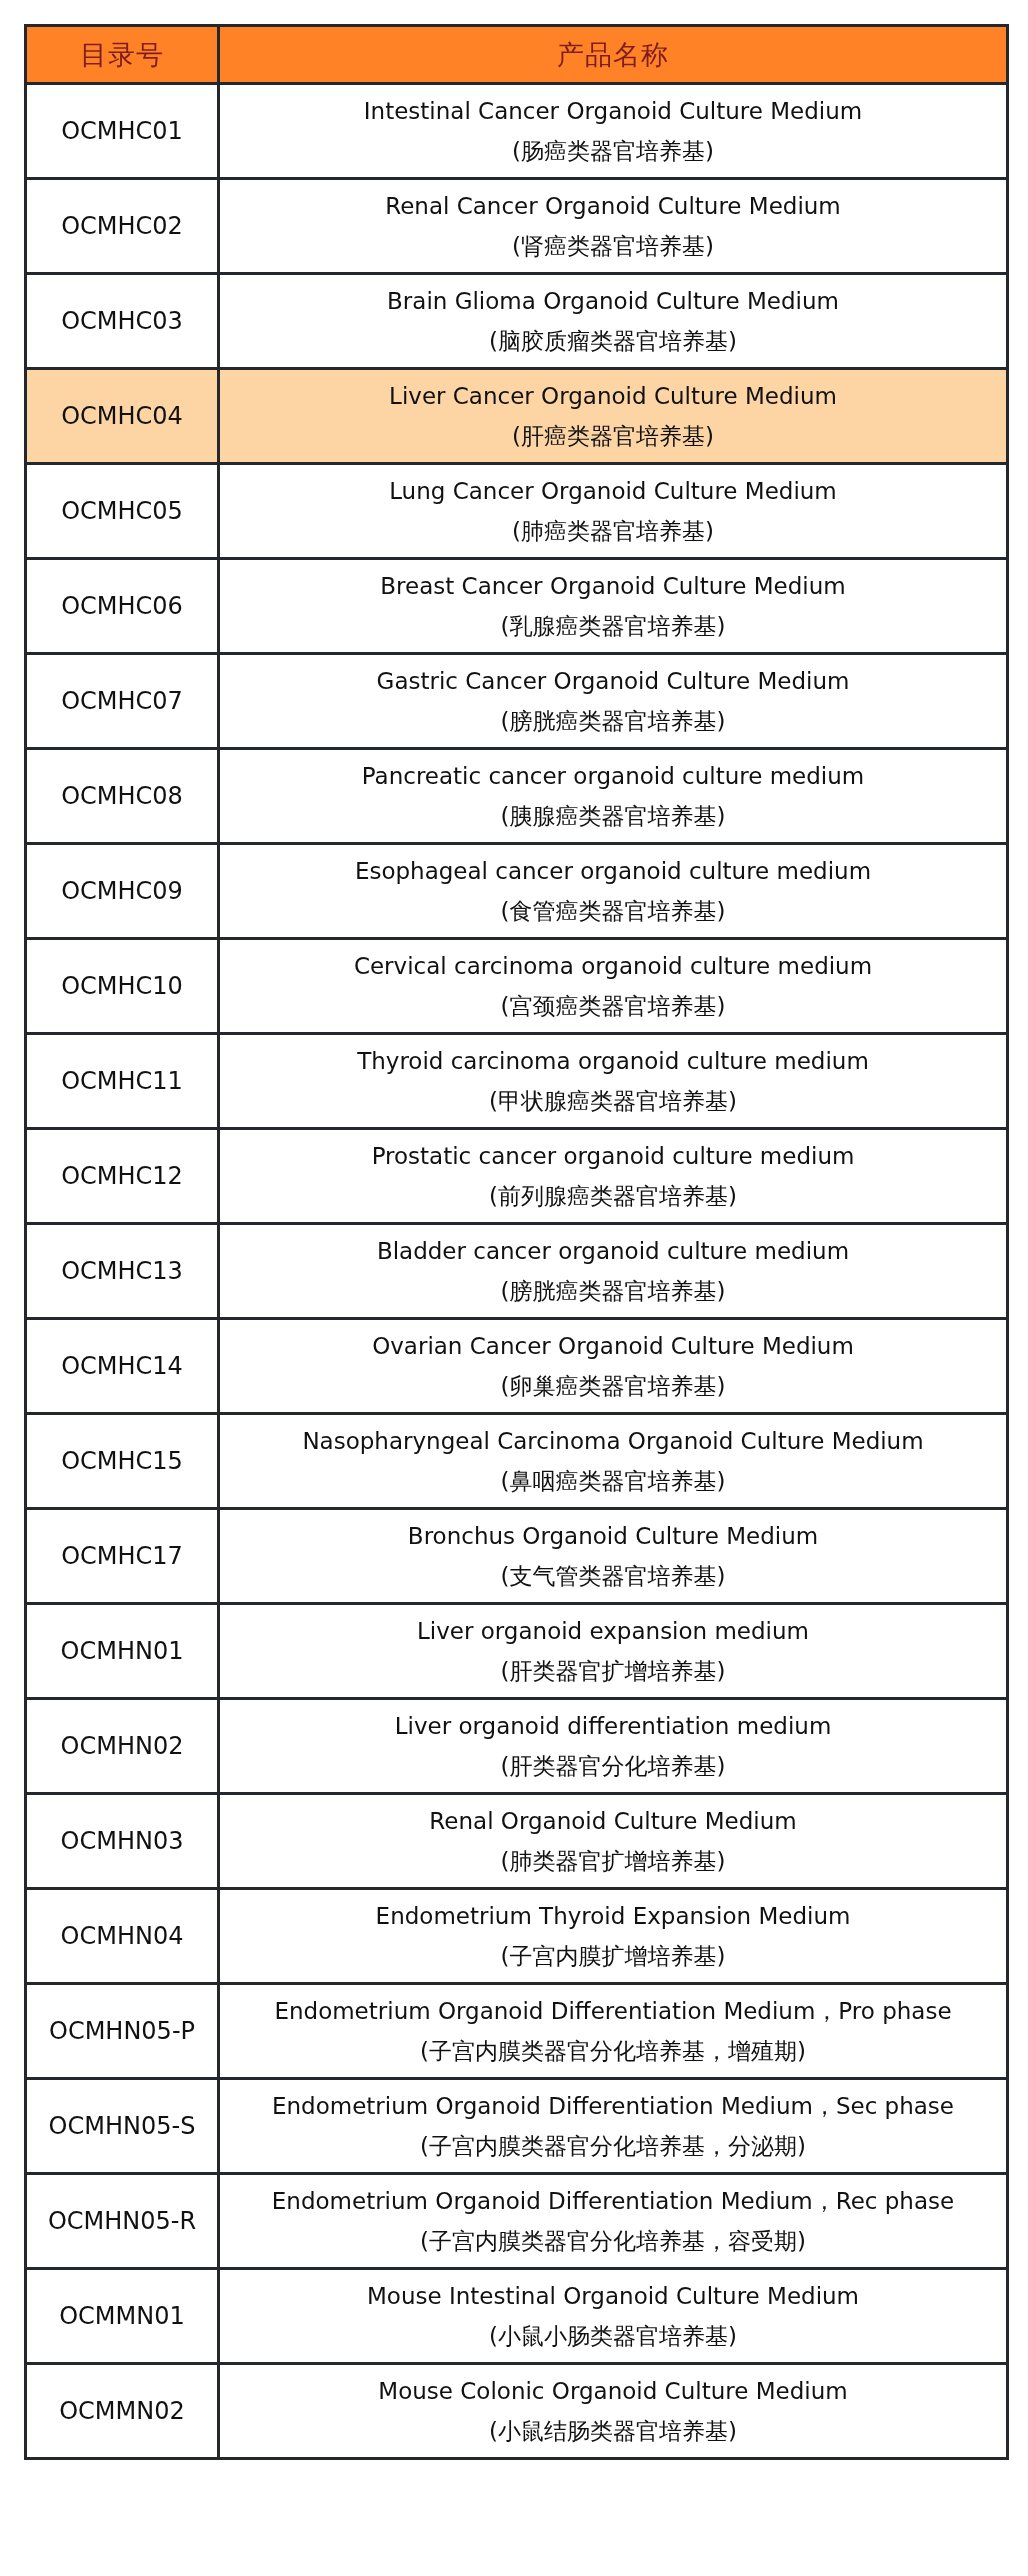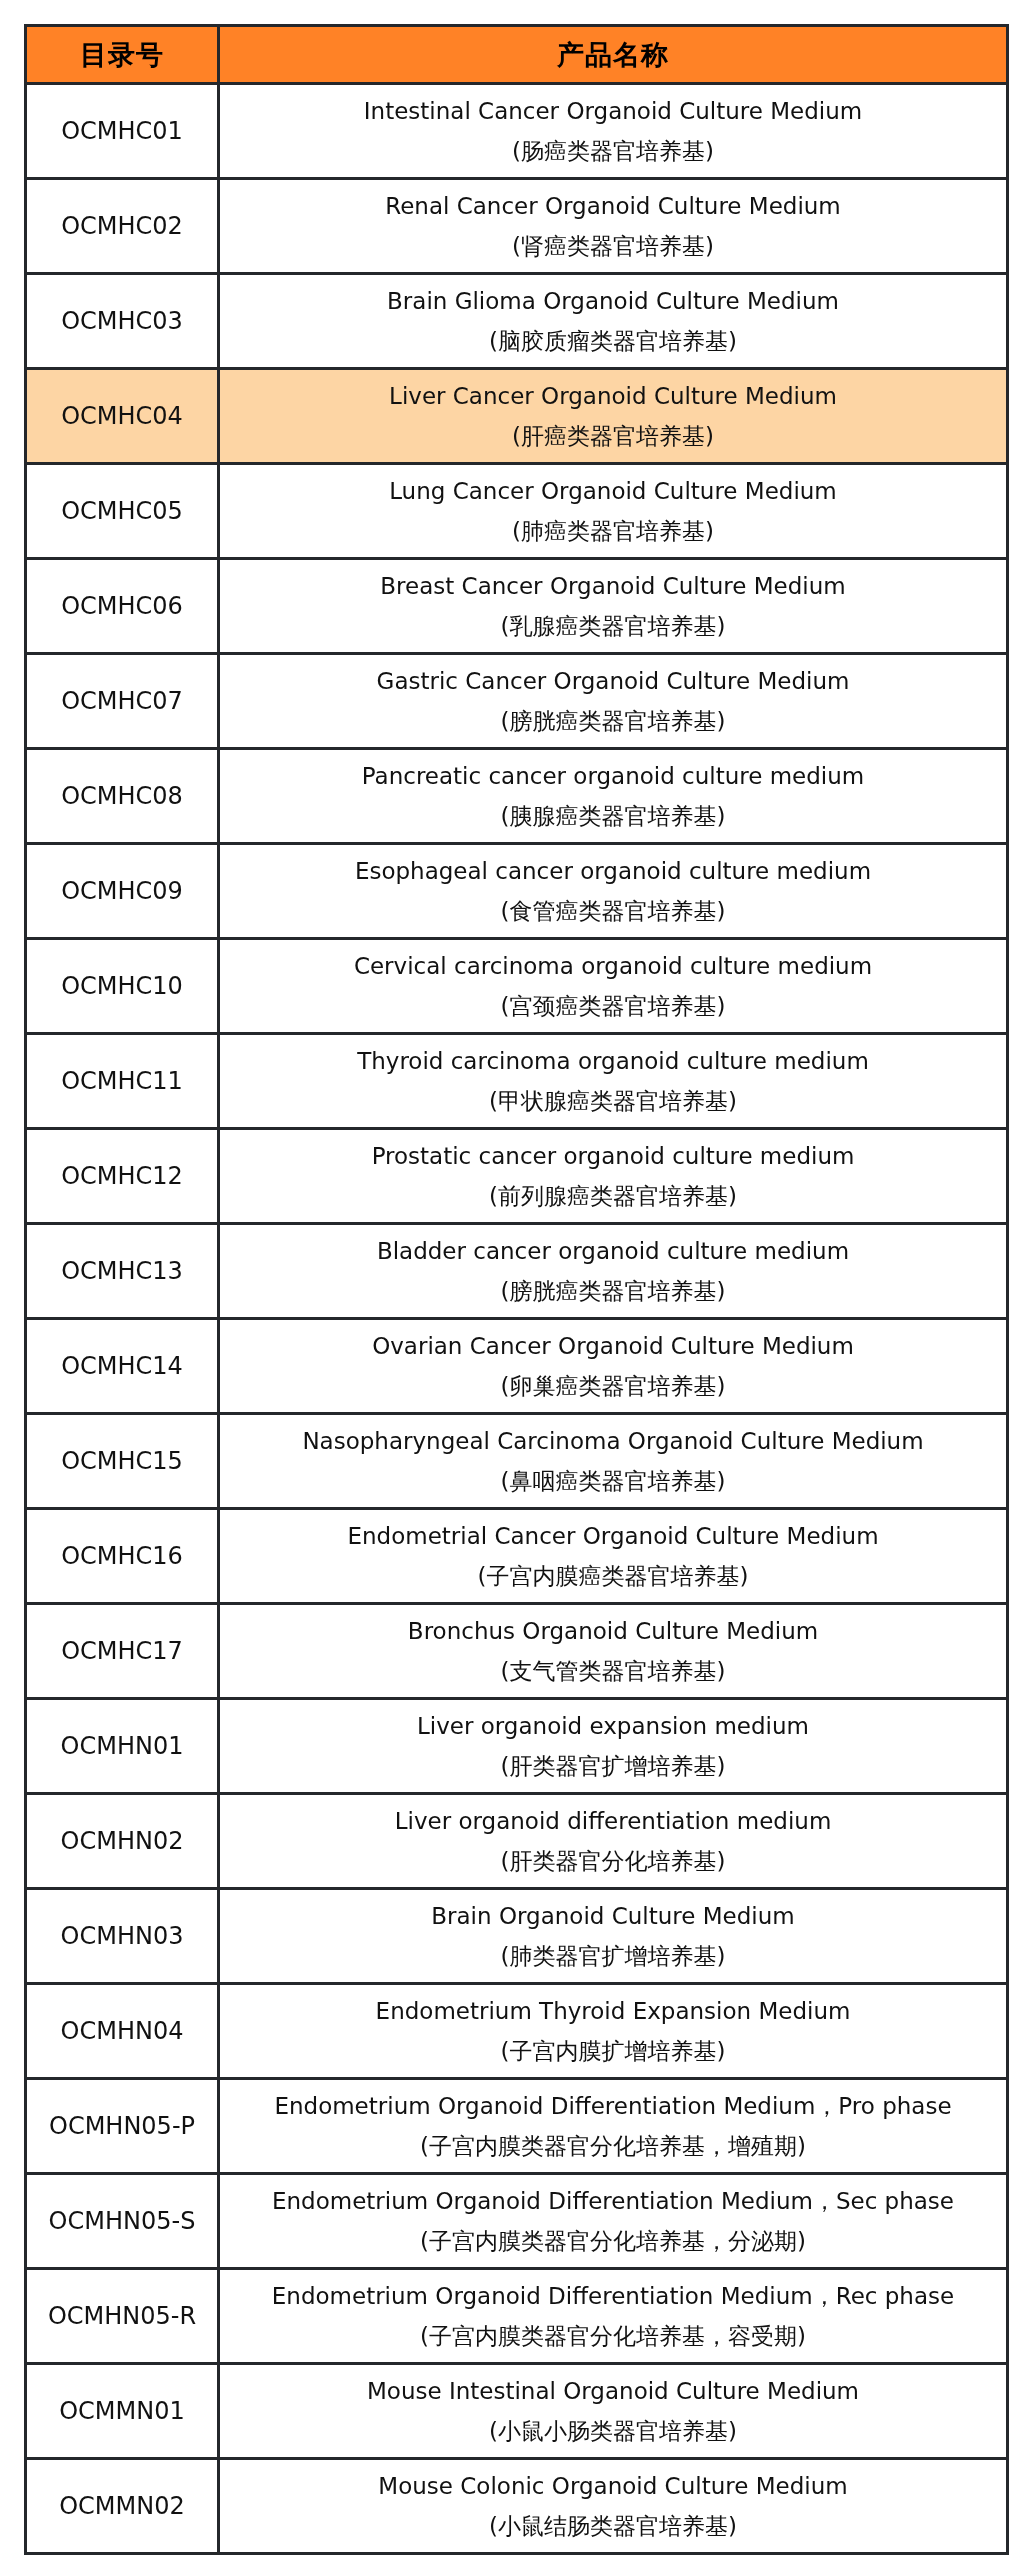--- a/index.html
+++ b/index.html
@@ -3,21 +3,21 @@
 <meta charset="utf-8">
 <style>
   html, body { margin: 0; padding: 0; background: #ffffff; }
   body { width: 1028px; height: 2576px; position: relative; font-family: "DejaVu Sans", "Liberation Sans", sans-serif; }
   .table-wrap { position: absolute; left: 24px; top: 24px; width: 982px; }
   table { border-collapse: collapse; width: 982px; table-layout: fixed; }
   th, td { border: 3px solid #24272b; text-align: center; vertical-align: middle; padding: 0; }
   col.c1 { width: 193px; }
   col.c2 { width: 789px; }
   thead tr { height: 58px; }
-  th { background: #ff8226; color: #000000; font-weight: bold; font-size: 27px; letter-spacing: 1px; }
+  th { background: #ff8226; color: #7f1d1d; font-weight: normal; font-size: 27px; letter-spacing: 1px; }
   tbody tr { height: 95px; }
   td { color: #111111; font-size: 23px; line-height: 40px; }
   td.code { font-size: 24px; text-align: center; }
   tr.highlight td { background: #fdd5a4; }
   .line { display: block; white-space: nowrap; }
 </style>
 </head>
 <body>
 
 <div class="table-wrap">
@@ -132,27 +132,20 @@
           </td>
         </tr>
         <tr>
           <td class="code">OCMHC15</td>
           <td>
             <span class="line">Nasopharyngeal Carcinoma Organoid Culture Medium</span>
             <span class="line">(鼻咽癌类器官培养基)</span>
           </td>
         </tr>
         <tr>
-          <td class="code">OCMHC16</td>
-          <td>
-            <span class="line">Endometrial Cancer Organoid Culture Medium</span>
-            <span class="line">(子宫内膜癌类器官培养基)</span>
-          </td>
-        </tr>
-        <tr>
           <td class="code">OCMHC17</td>
           <td>
             <span class="line">Bronchus Organoid Culture Medium</span>
             <span class="line">(支气管类器官培养基)</span>
           </td>
         </tr>
         <tr>
           <td class="code">OCMHN01</td>
           <td>
             <span class="line">Liver organoid expansion medium</span>
@@ -162,21 +155,21 @@
         <tr>
           <td class="code">OCMHN02</td>
           <td>
             <span class="line">Liver organoid differentiation medium</span>
             <span class="line">(肝类器官分化培养基)</span>
           </td>
         </tr>
         <tr>
           <td class="code">OCMHN03</td>
           <td>
-            <span class="line">Brain Organoid Culture Medium</span>
+            <span class="line">Renal Organoid Culture Medium</span>
             <span class="line">(肺类器官扩增培养基)</span>
           </td>
         </tr>
         <tr>
           <td class="code">OCMHN04</td>
           <td>
             <span class="line">Endometrium Thyroid Expansion Medium</span>
             <span class="line">(子宫内膜扩增培养基)</span>
           </td>
         </tr>

